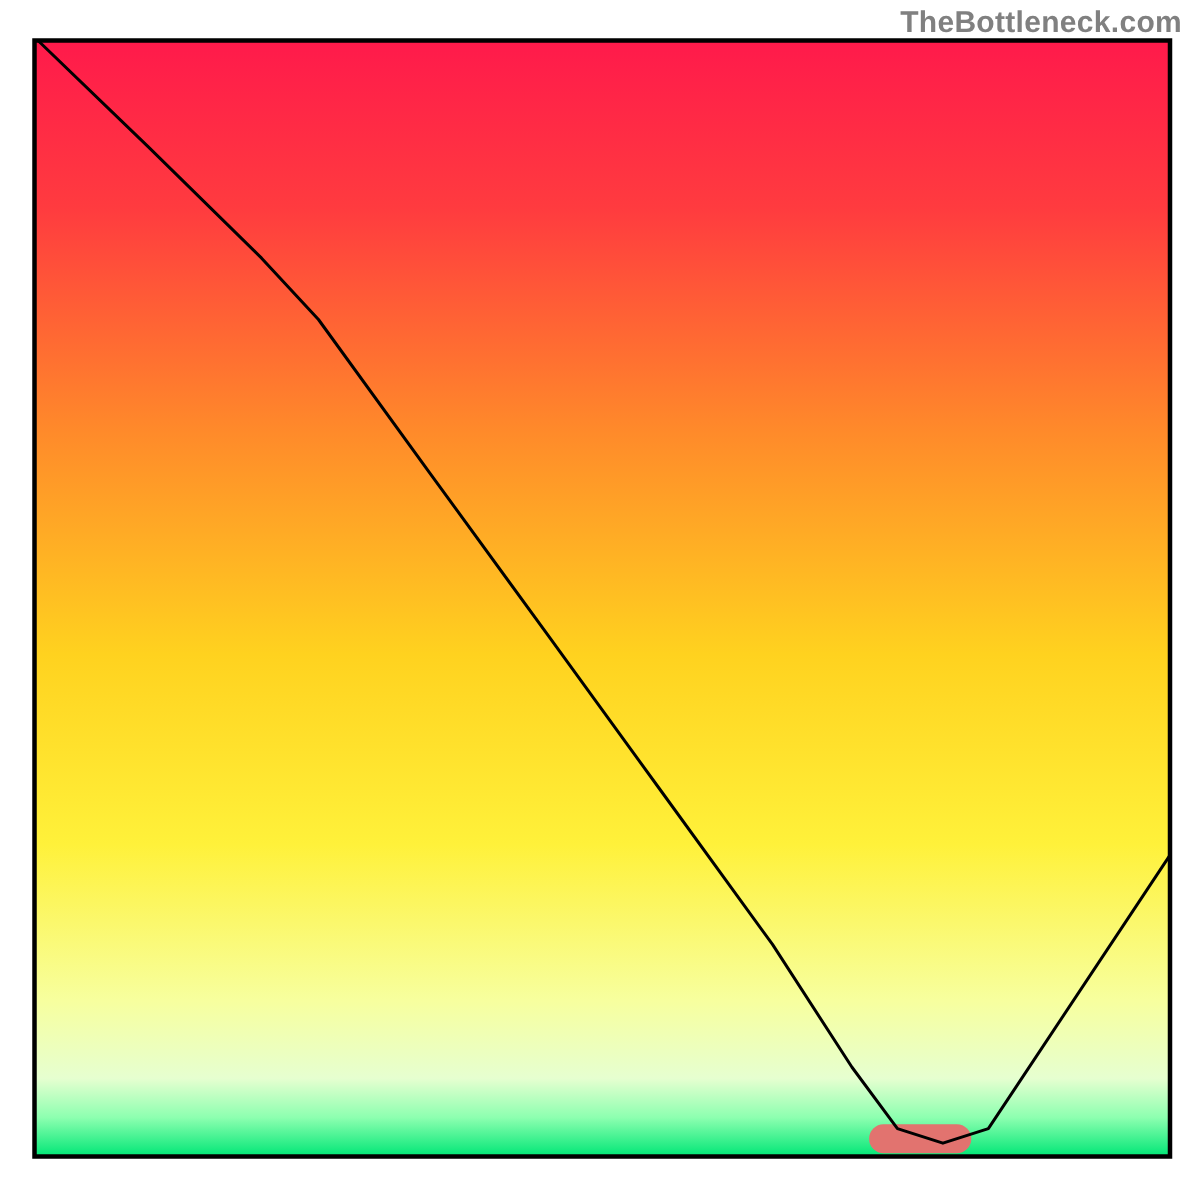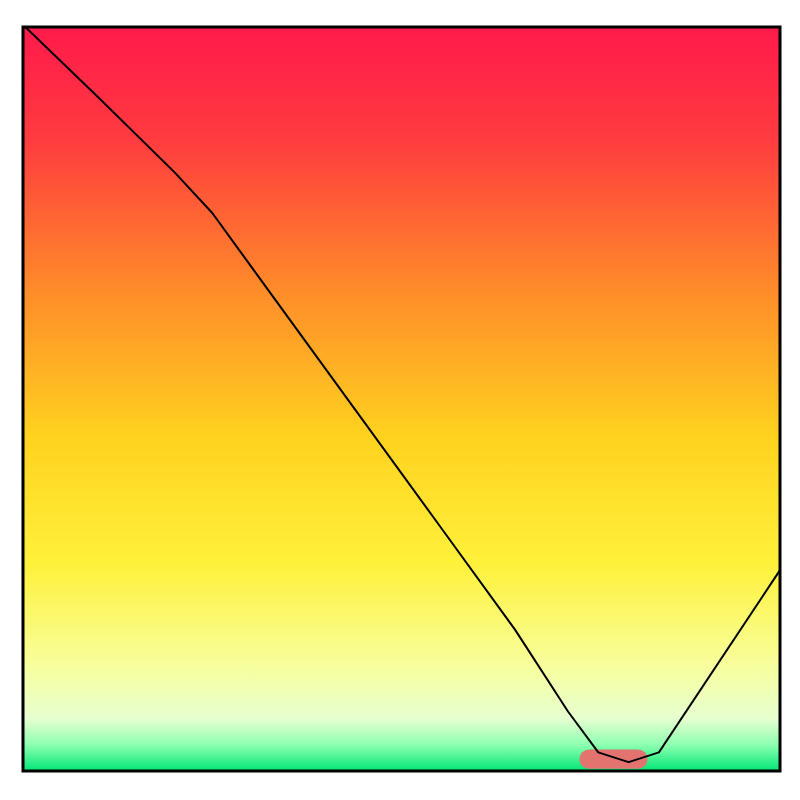--- a/index.html
+++ b/index.html
@@ -3,20 +3,21 @@
 <meta charset="utf-8">
 <style>
 html,body{margin:0;padding:0;width:800px;height:800px;background:#fff;font-family:Arial,Helvetica,sans-serif}
 .wrap{position:relative;width:800px;height:800px}
 .watermark{position:absolute;top:4px;right:12px;font-size:20px;font-weight:600;color:#808080;letter-spacing:.2px}
 svg{display:block}
 </style>
 </head>
 <body>
 <div class="wrap">
+<div class="watermark">TheBottleneck.com</div>
 <svg id="chart" width="800" height="800">
       <defs>
         <linearGradient id="bg" x1="0" y1="0" x2="0" y2="1">
           <stop offset="0%" stop-color="#ff1a4b"></stop>
           <stop offset="15%" stop-color="#ff3b3f"></stop>
           <stop offset="35%" stop-color="#ff8a2a"></stop>
           <stop offset="55.00000000000001%" stop-color="#ffd21f"></stop>
           <stop offset="72%" stop-color="#fff13a"></stop>
           <stop offset="86%" stop-color="#f7ff9e"></stop>
           <stop offset="93%" stop-color="#e6ffd0"></stop>

